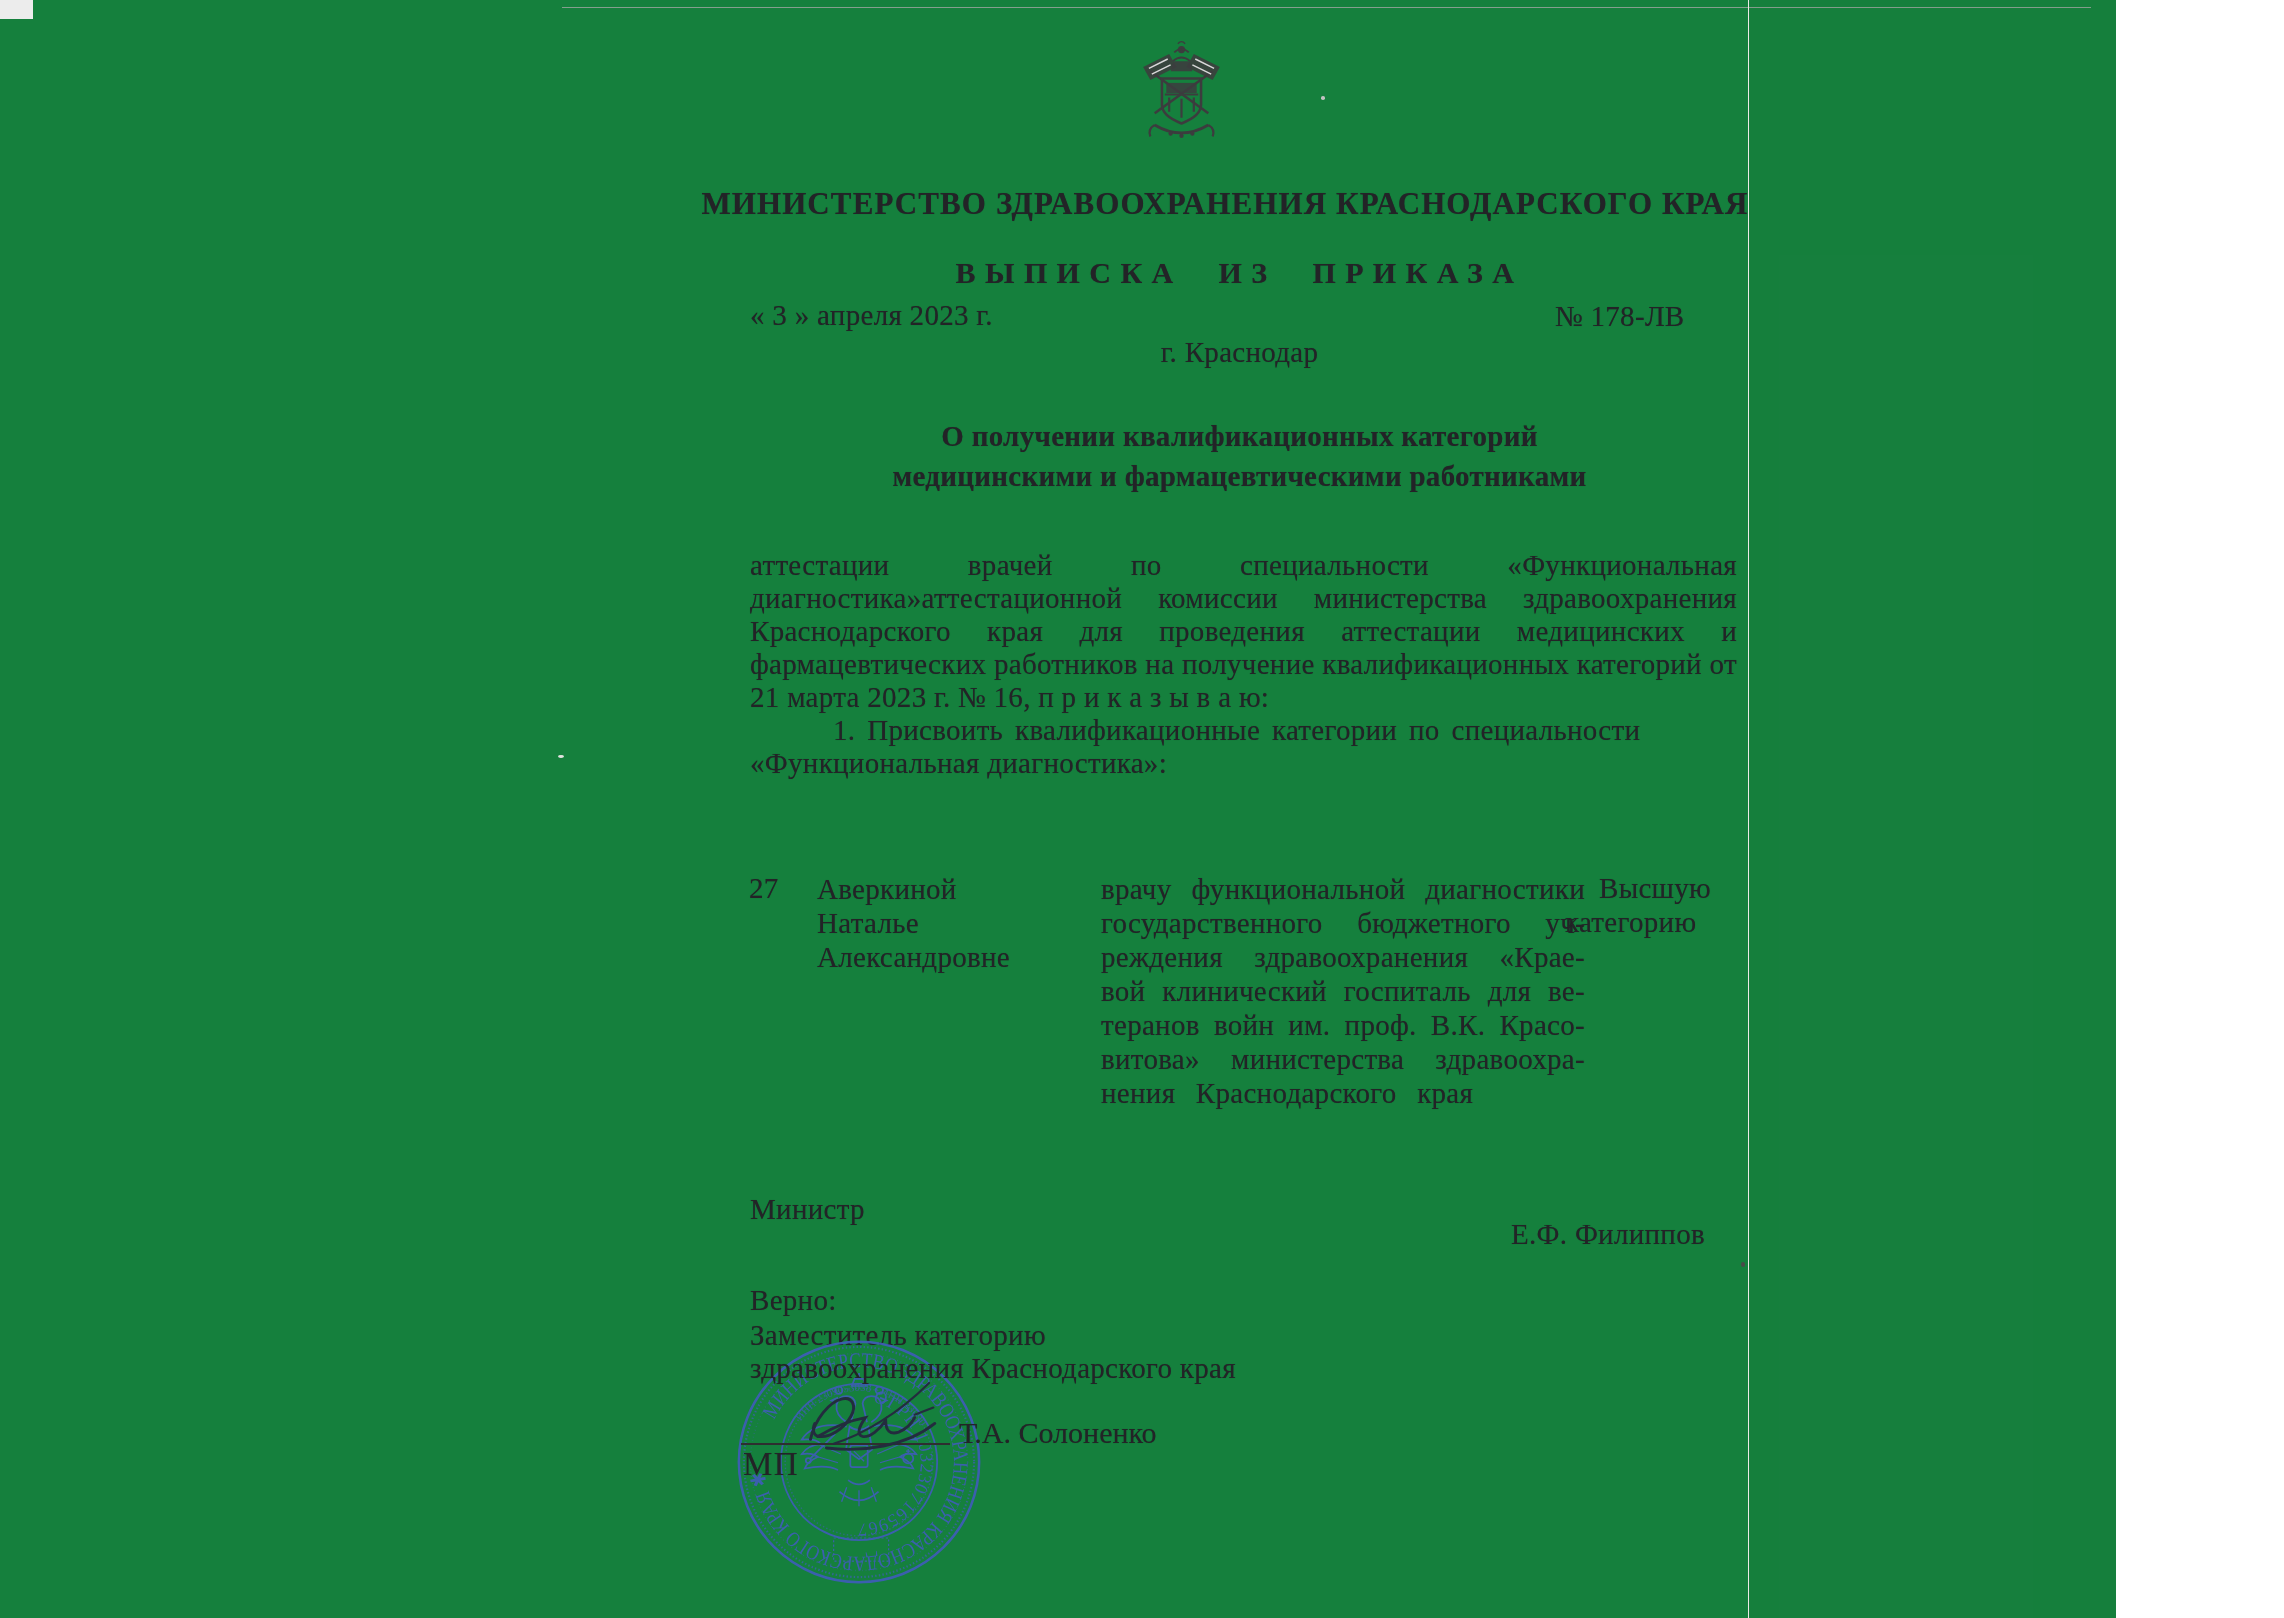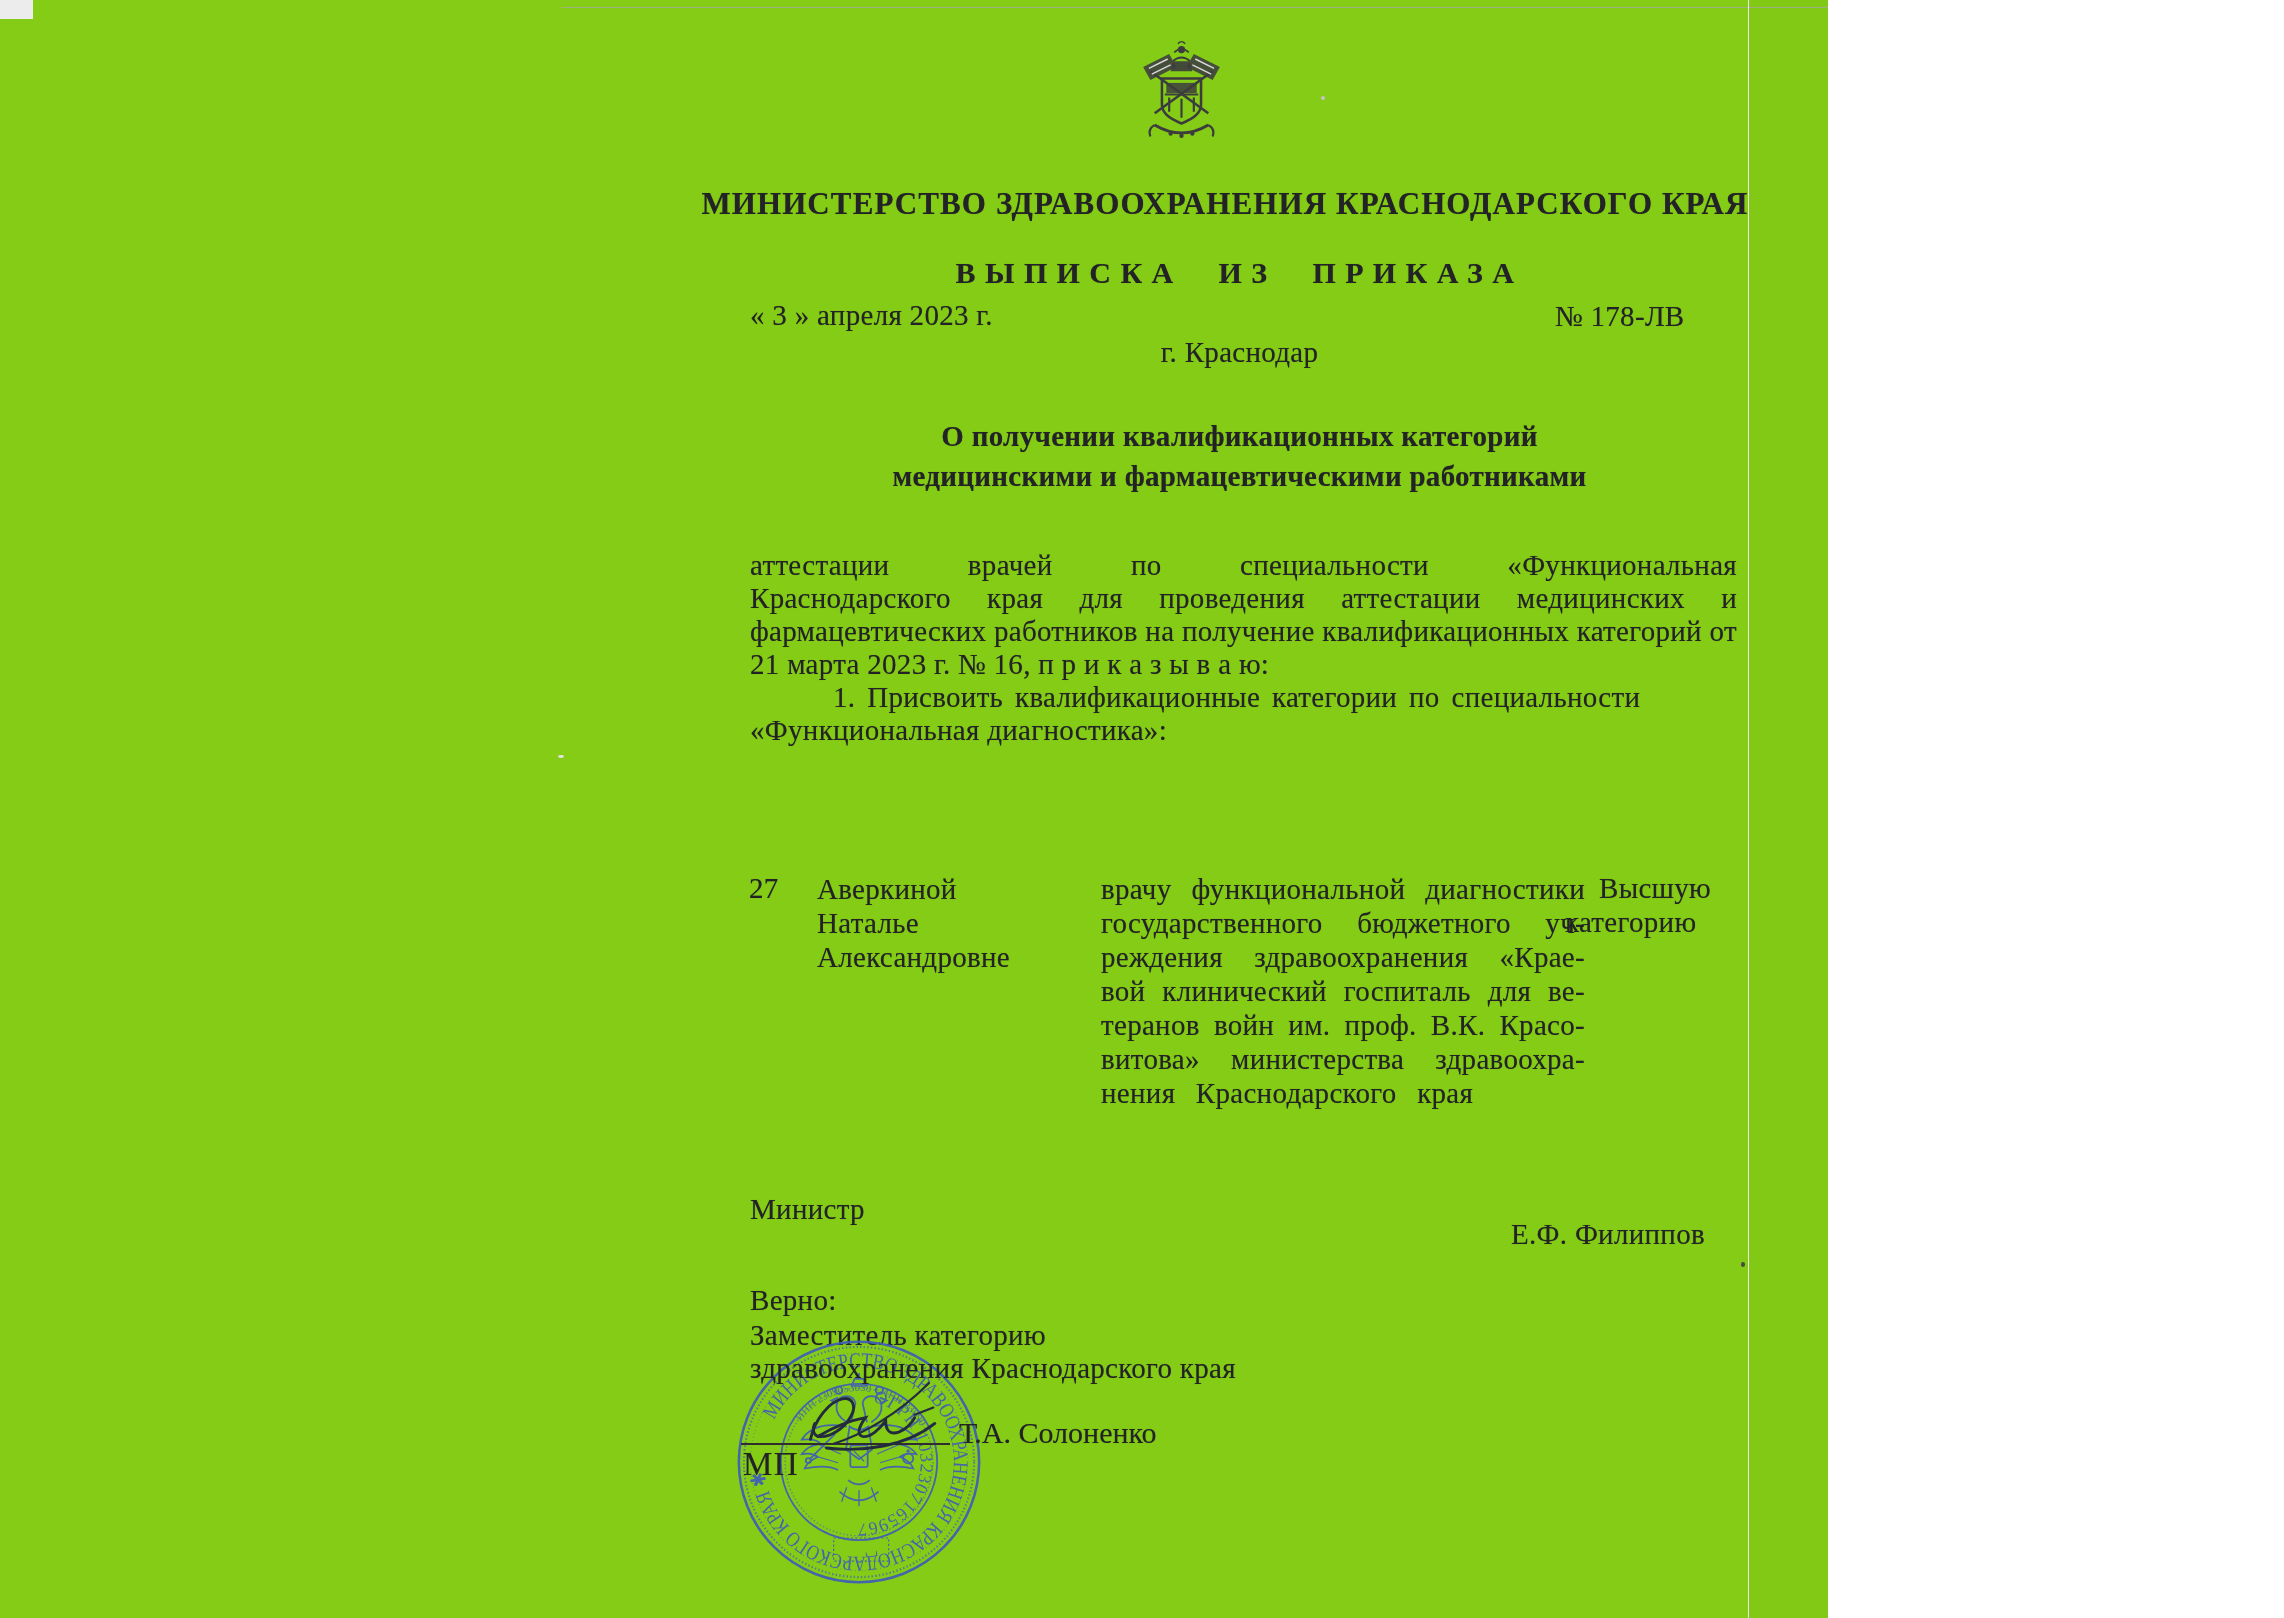--- a/index.html
+++ b/index.html
@@ -1,17 +1,17 @@
 <!DOCTYPE html>
 <html style="font-size:11.6px"><head>
 <meta charset="utf-8">
 <style>
   html,body{margin:0;padding:0;background:#ffffff;}
   #page{
-    position:relative;width:1828px;height:1618px;background:#84cc16;overflow:hidden;
+    position:relative;width:2116px;height:1618px;background:#15803d;overflow:hidden;
     font-family:"Liberation Serif","DejaVu Serif",serif;color:#232327;
   }
   .abs{position:absolute;}
   .scan{text-shadow:0 0 0.7px rgba(20,20,25,.4);}
   .t40{font-size:29px;letter-spacing:0.3px;line-height:33px;white-space:nowrap;}
   .center{text-align:center;}
   .bold{font-weight:bold;}
   
   .title{left:696px;top:186px;width:1058px;font-size:31px;font-weight:bold;letter-spacing:1.1px;text-align:center;white-space:nowrap;}
   .vypiska{left:696px;top:256px;width:1087px;font-size:30px;font-weight:bold;letter-spacing:9.4px;word-spacing:19px;text-align:center;white-space:nowrap;}
@@ -101,20 +101,21 @@
   <div class="abs vypiska scan">ВЫПИСКА ИЗ ПРИКАЗА</div>
   <div class="abs t40 scan dateline">« 3 » апреля  2023 г.</div>
   <div class="abs t40 scan number">№  178-ЛВ</div>
   <div class="abs t40 scan city center">г. Краснодар</div>
 
   <div class="abs t40 bold scan subj1 center">О получении квалификационных категорий</div>
   <div class="abs t40 bold scan subj2 center">медицинскими и фармацевтическими работниками</div>
 
   <div id="para" class="abs scan">
     <div class="pl jl">аттестации врачей по специальности «Функциональная</div>
+    <div class="pl jl">диагностика»аттестационной комиссии министерства здравоохранения</div>
     <div class="pl jl">Краснодарского края для проведения аттестации медицинских и</div>
     <div class="pl jl">фармацевтических работников на получение квалификационных категорий от</div>
     <div class="pl">21 марта  2023 г.  №  16,  п р и к а з ы в а ю:</div>
     <div class="pl ind ws6">1. Присвоить  квалификационные  категории  по специальности</div>
     <div class="pl">«Функциональная диагностика»:</div>
   </div>
 
   <div id="rownum" class="abs t40 scan">27</div>
   <div id="namecol" class="abs scan">
     <div class="nl">Аверкиной</div>

